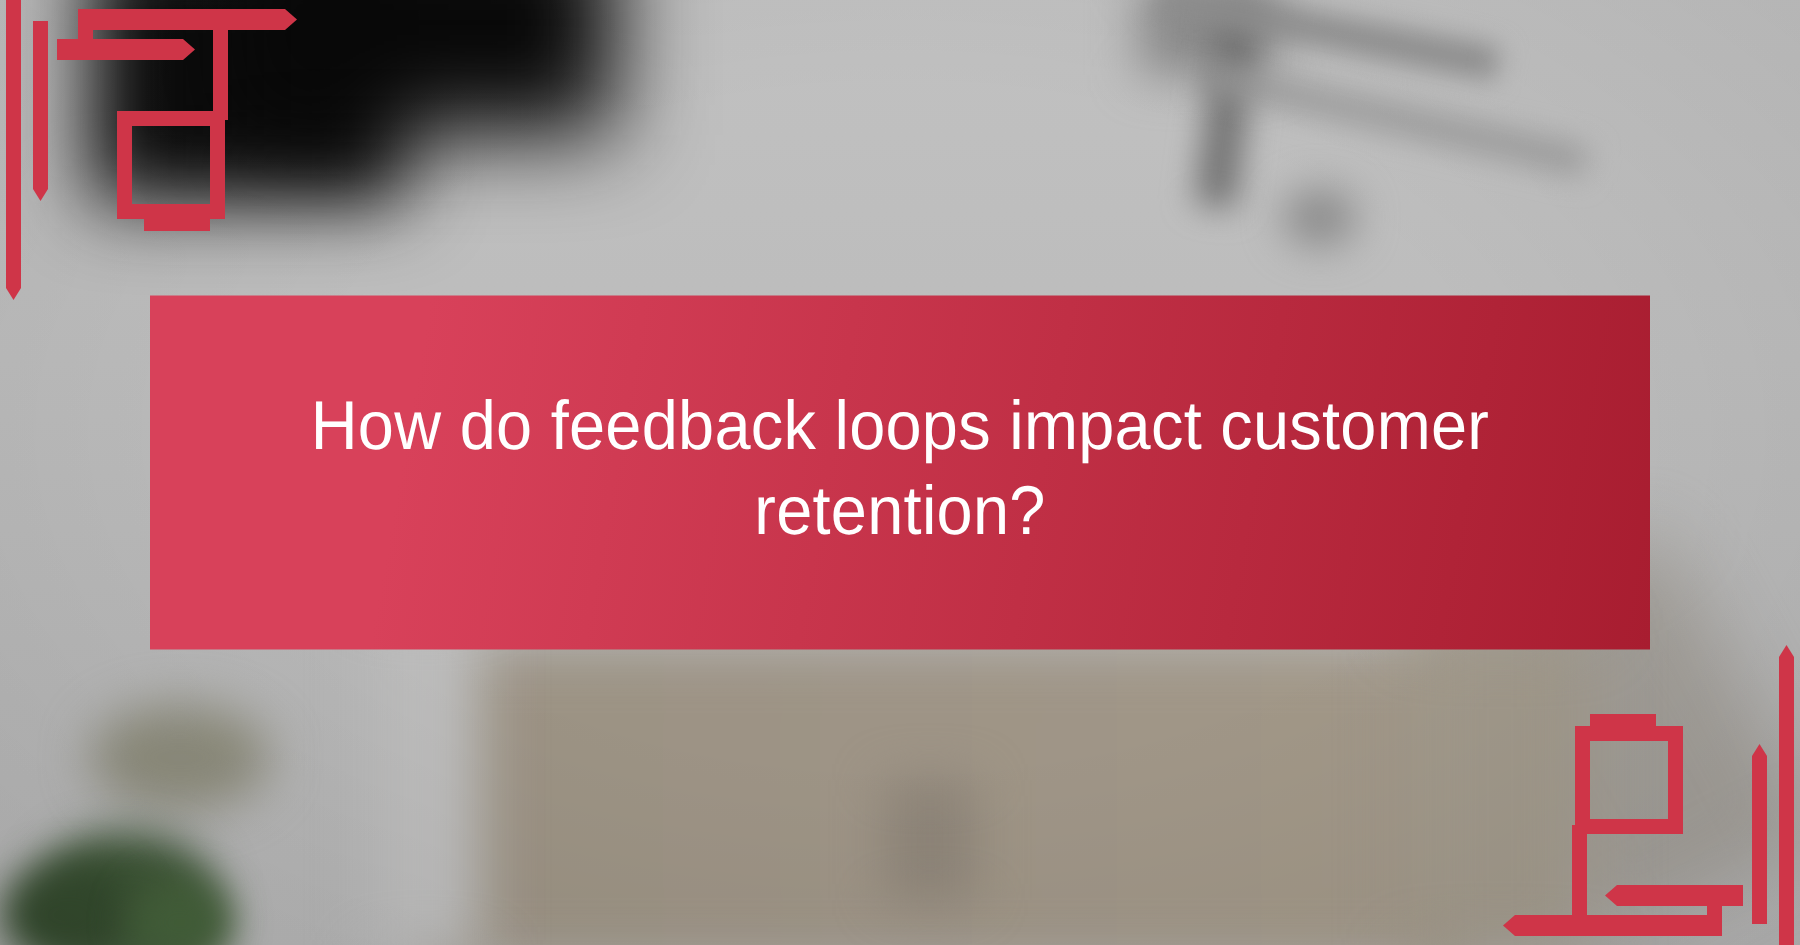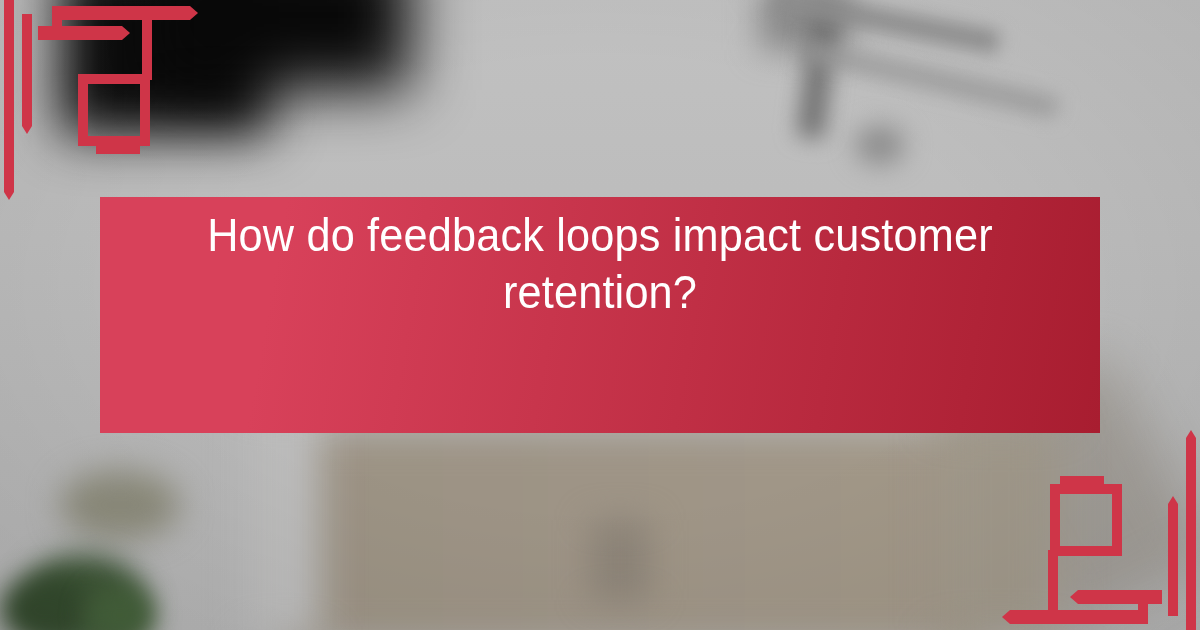--- a/index.html
+++ b/index.html
@@ -206,21 +206,21 @@
   .orn-br { right: 0; bottom: 0; }
 
   
   #banner {
     position: absolute;
     left: 100px;
     top: 197px;
     width: 1000px;
     height: 236px;
     display: flex;
-    align-items: flex-start;
+    align-items: center;
     justify-content: center;
     box-sizing: border-box;
     padding: 10px 70px 16px 70px;
   }
   #banner-title {
     width: 100%;
     margin: 0;
     text-align: center;
     color: #ffffff;
     font-family: "Liberation Sans Narrow", "Liberation Sans", sans-serif;

